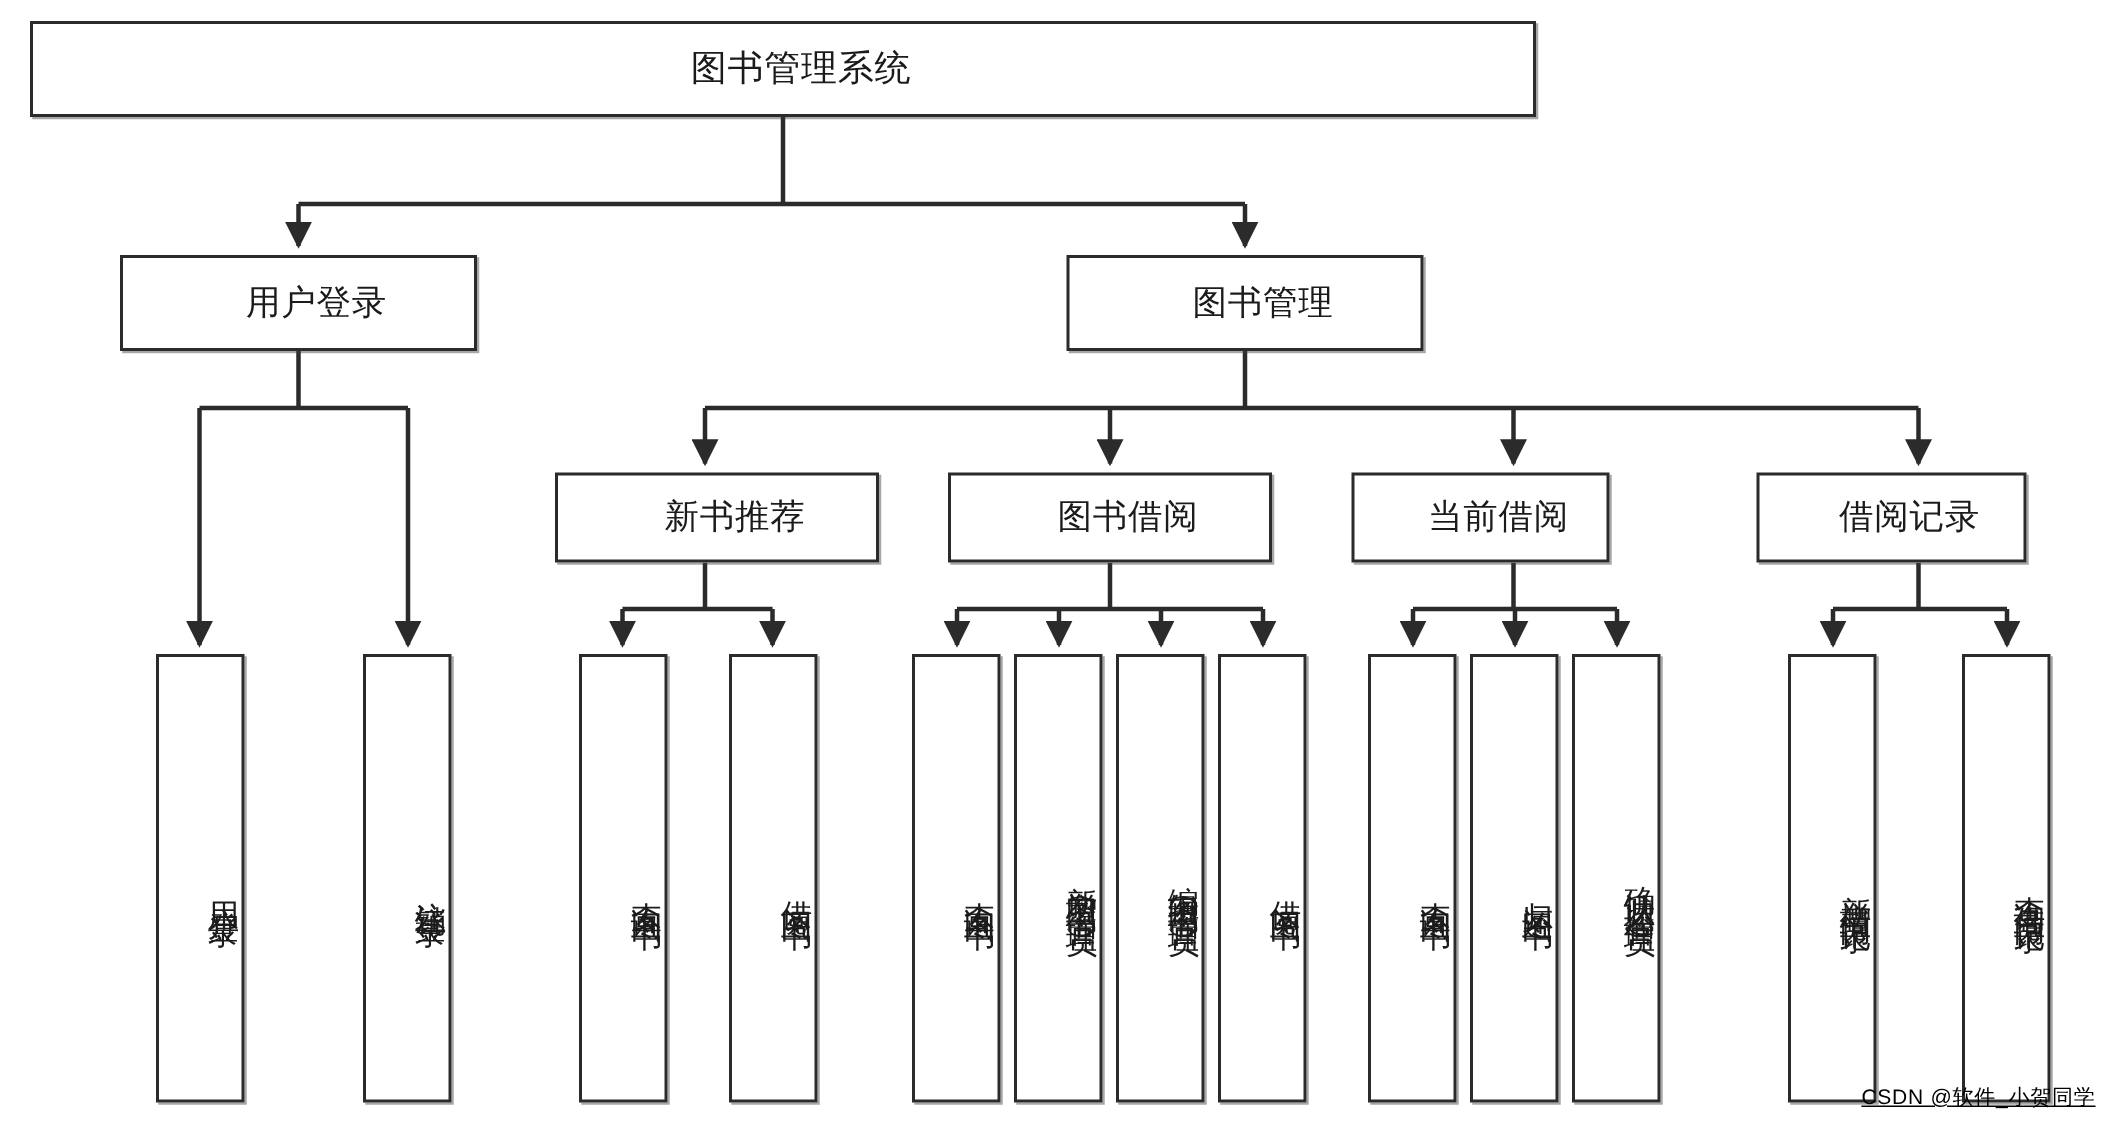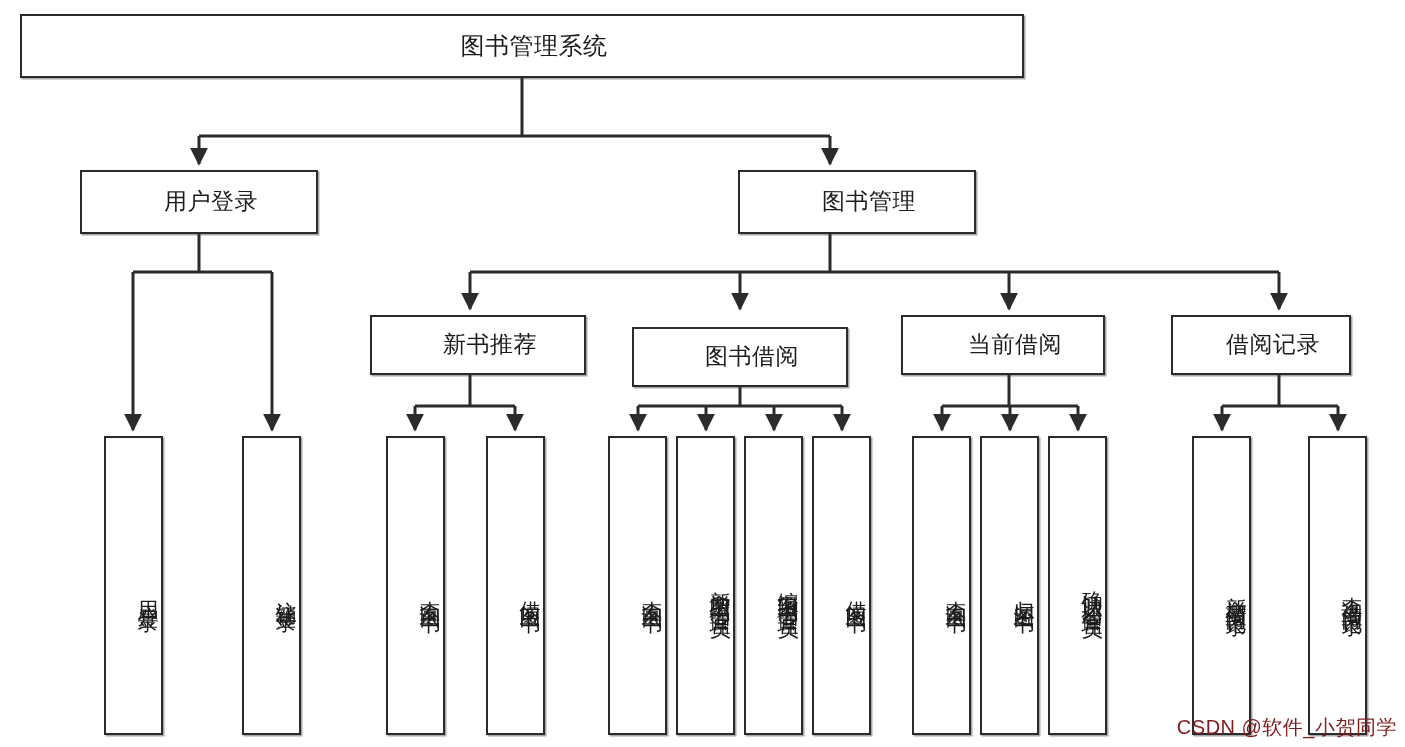--- a/index.html
+++ b/index.html
@@ -54,24 +54,25 @@
     left: 0;
     top: 0;
     width: 1405px;
     height: 747px;
     pointer-events: none;
   }
   .watermark {
     position: absolute;
     right: 8px;
     bottom: 6px;
-    font-size: 20px;
-    color: #7f1d1d;
+    font-size: 14px;
+    color: #000000;
     white-space: nowrap;
     letter-spacing: 0.5px;
+    text-decoration: underline;
   }
 </style>
 </head>
 <body>
 
 <div id="canvas">
 
   <svg id="edges" viewBox="0 0 1405 747" width="1405" height="747">
     <defs>
       <marker id="arrow" viewBox="0 0 10 10" refX="9" refY="5" markerWidth="6" markerHeight="6" orient="auto-start-reverse">
@@ -122,31 +123,31 @@
     </g>
   </svg>
 
   <div class="node node-h node-root" style="left:20px; top:14px; width:1004px; height:64px;">
     <span>图书管理系统</span>
   </div>
 
   <div class="node node-h" style="left:80px; top:170px; width:238px; height:64px;">
     <span>用户登录</span>
   </div>
-  <div class="node node-h" style="left:711px; top:170px; width:238px; height:64px;margin-left:27px;">
+  <div class="node node-h" style="left:711px; top:170px; width:238px; height:64px;">
     <span>图书管理</span>
   </div>
 
   <div class="node node-h" style="left:370px; top:315px; width:216px; height:60px;">
     <span>新书推荐</span>
   </div>
-  <div class="node node-h" style="left:632px; top:315px; width:216px; height:60px;margin-top:12px;">
+  <div class="node node-h" style="left:632px; top:315px; width:216px; height:60px;">
     <span>图书借阅</span>
   </div>
-  <div class="node node-h" style="left:901px; top:315px; width:204px; height:60px;">
+  <div class="node node-h" style="left:901px; top:315px; width:172px; height:60px;">
     <span>当前借阅</span>
   </div>
   <div class="node node-h" style="left:1171px; top:315px; width:180px; height:60px;">
     <span>借阅记录</span>
   </div>
 
   <div class="node node-v" style="left:104px; top:436px; width:59px; height:299px;">
     <span>用户登录</span>
   </div>
   <div class="node node-v" style="left:242px; top:436px; width:59px; height:299px;">

